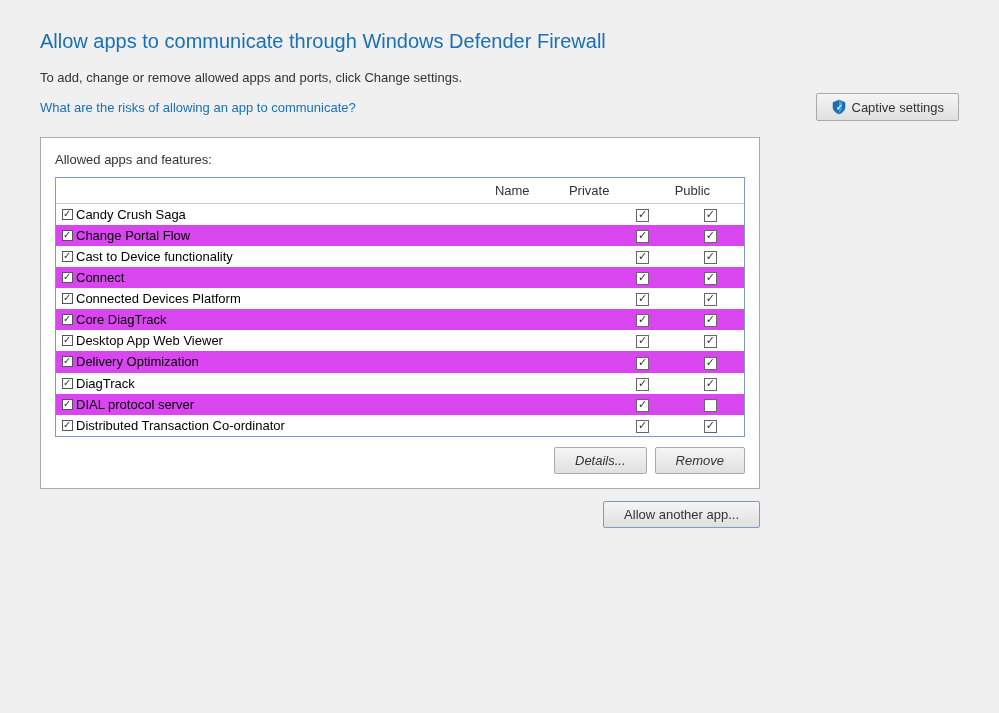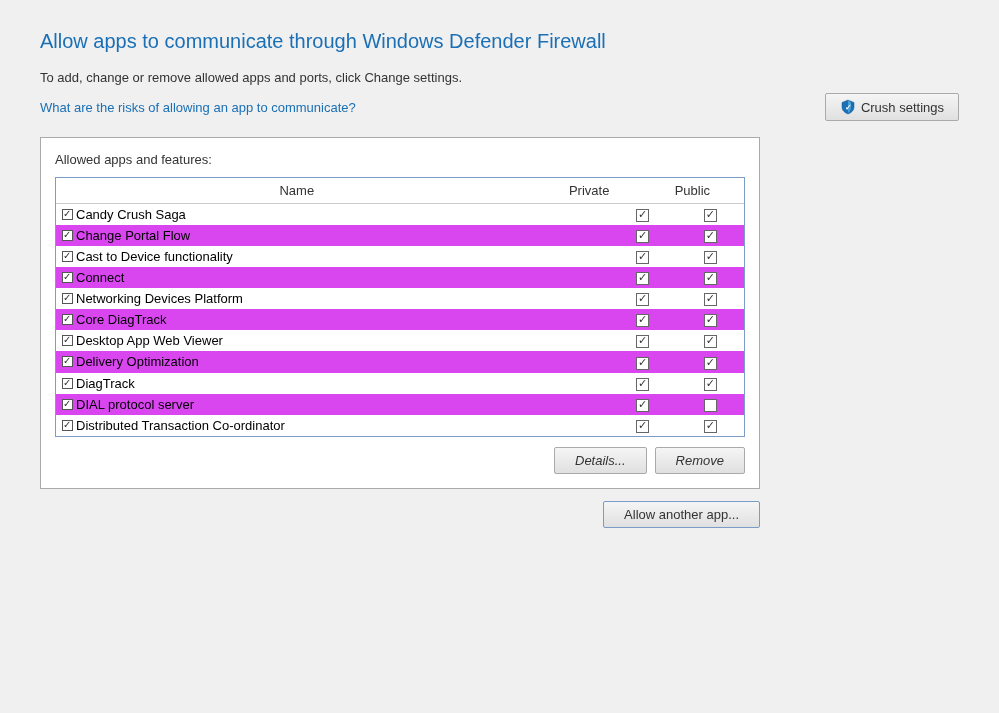--- a/index.html
+++ b/index.html
@@ -74,21 +74,21 @@
     }
     .app-table {
       width: 100%;
       border-collapse: collapse;
     }
     .app-table thead tr {
       background: #fff;
     }
     .app-table thead th {
       padding: 5px 8px;
-      text-align: center;
+      text-align: right;
       font-weight: 400;
       font-size: 13px;
       color: #333;
       border-bottom: 1px solid #ccc;
     }
     .app-table thead th.col-private,
     .app-table thead th.col-public {
       text-align: center;
       min-width: 60px;
     }
@@ -225,21 +225,21 @@
 <div class="header-row">
   <a class="link">What are the risks of allowing an app to communicate?</a>
   <button class="change-settings-btn">
     <span class="shield-icon">
       <svg width="16" height="16" viewBox="0 0 16 16">
         <path d="M8 1 L14 3.5 L14 8 C14 11.5 11 14 8 15 C5 14 2 11.5 2 8 L2 3.5 Z" fill="#1a6fb5" stroke="#1a5a9a" stroke-width="0.5"></path>
         <path d="M8 1 L11 3.5 L11 8 C11 11 9.5 13 8 14 Z" fill="#4a9fd5"></path>
         <text x="5" y="11" font-size="8" fill="white" font-weight="bold">✓</text>
       </svg>
     </span>
-    <span>Crush settings</span>
+    <span>Captive settings</span>
   </button>
 </div>
 
 <div class="main-container">
   <div class="section-label">Allowed apps and features:</div>
 
   <div class="table-wrapper">
     <table class="app-table">
       <thead>
         <tr>
@@ -289,21 +289,21 @@
                   <span>Connect</span>
                 </div>
               </td>
               <td class="col-private"><span class="checkbox-checked"></span></td>
               <td class="col-public"><span class="checkbox-checked"></span></td>
             </tr>
             <tr>
               <td class="col-name">
                 <div class="app-name-cell">
                   <span class="app-checkbox checked"></span>
-                  <span>Networking Devices Platform</span>
+                  <span>Connected Devices Platform</span>
                 </div>
               </td>
               <td class="col-private"><span class="checkbox-checked"></span></td>
               <td class="col-public"><span class="checkbox-checked"></span></td>
             </tr>
             <tr>
               <td class="col-name">
                 <div class="app-name-cell">
                   <span class="app-checkbox checked"></span>
                   <span>Core DiagTrack</span>

